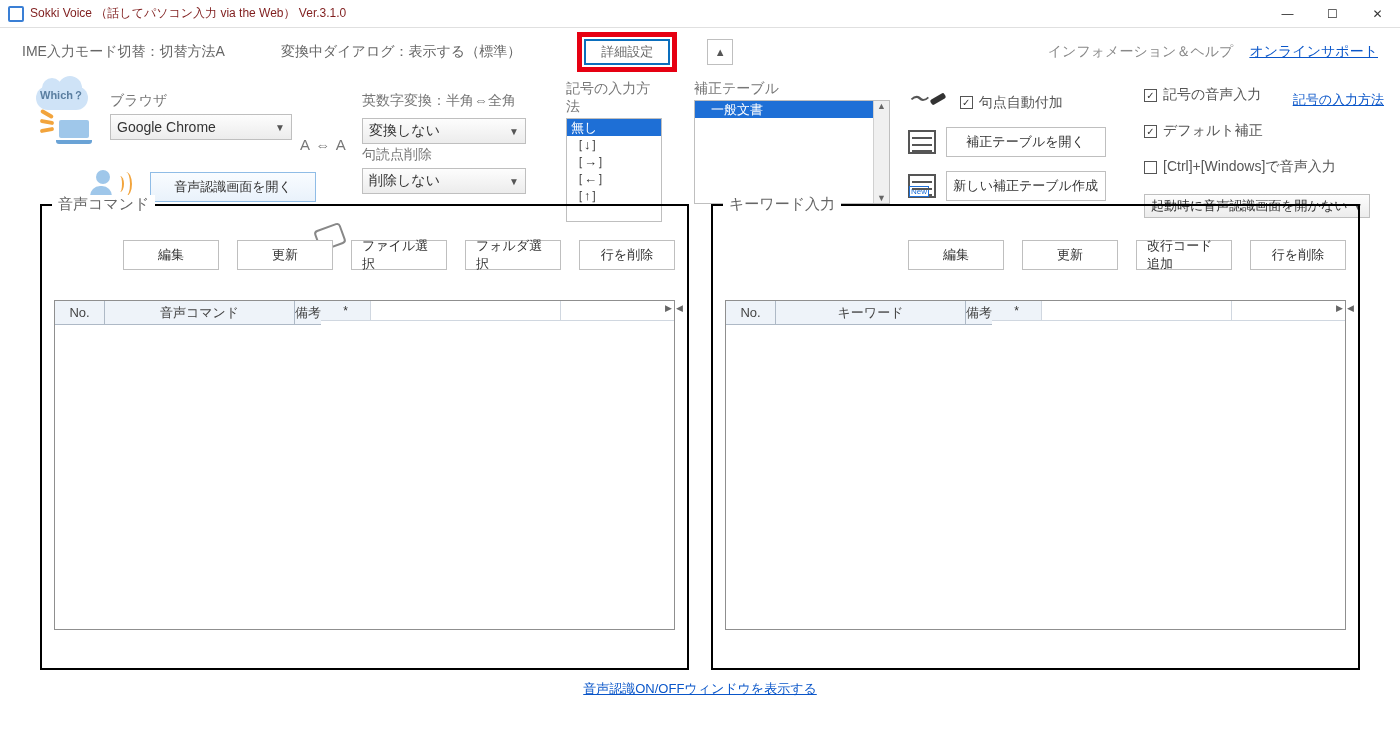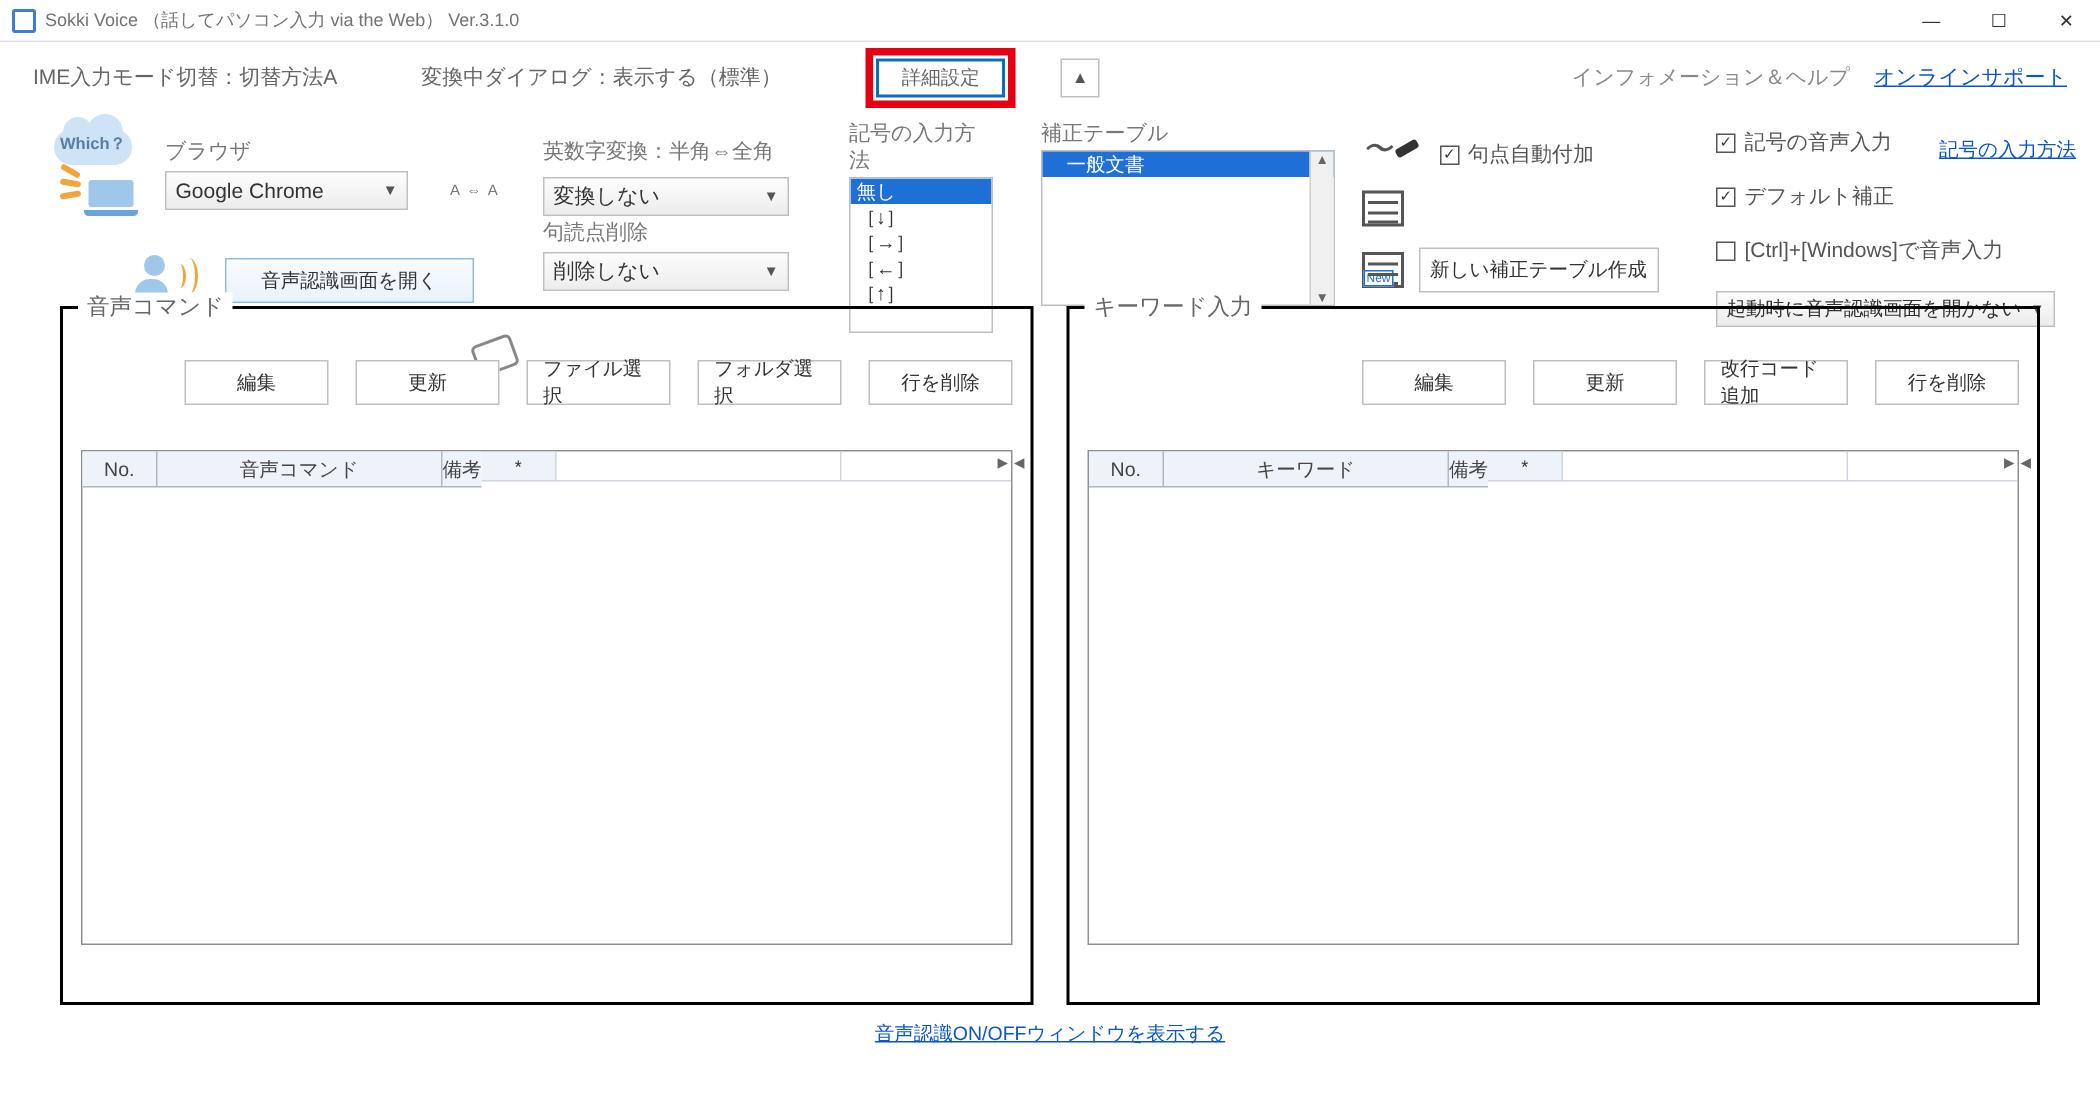--- a/index.html
+++ b/index.html
@@ -26,21 +26,21 @@
     width: 16px; height: 16px;
     margin: 0 6px 0 8px;
     border: 2px solid #3a7fd5;
     border-radius: 2px;
     display: flex;
     align-items: center;
     justify-content: center;
   }
   .titlebar .title-text {
     font-size: 12px;
-    color: #737373;
+    color: #7f1d1d;
     flex: 0 0 auto;
   }
   .titlebar .spacer { flex: 1 1 auto; }
   .titlebar .winbtn {
     width: 45px; height: 28px;
     display: flex; align-items: center; justify-content: center;
     font-size: 12px;
     color: #333;
     cursor: default;
   }
@@ -127,21 +127,21 @@
   .beam1,.beam2,.beam3{position:absolute;background:#f2a43c;height:4px;border-radius:2px;}
   .beam1{width:14px;left:4px;top:26px;transform:rotate(30deg);}
   .beam2{width:14px;left:4px;top:34px;transform:rotate(10deg);}
   .beam3{width:14px;left:4px;top:42px;transform:rotate(-10deg);}
   .laptop{position:absolute;left:20px;top:34px;width:36px;height:24px;}
   .laptop .screen{width:30px;height:18px;background:#9fc7ea;border-radius:2px;margin:0 auto;}
   .laptop .base{width:36px;height:4px;background:#6aa3d6;margin-top:2px;border-radius:0 0 3px 3px;}
   .browser-label{position:absolute;left:70px;top:0;font-size:14px;color:#777;}
   .combo {
     position:absolute; left:70px; top:22px;
-    width:162px; height:26px;
+    width:182px; height:26px;
     border: 1px solid #bfbfbf;
     background: linear-gradient(#fdfdfd,#ececec);
     display:flex; align-items:center; padding:0 6px;
     font-size:14px;
   }
   .combo .chev { margin-left:auto; font-size:10px; color:#555; }
 
   .recog-btn {
     position:absolute; left:110px; top:80px;
     width:166px; height:30px;
@@ -154,21 +154,21 @@
   .person-head{width:14px;height:14px;border-radius:50%;background:#9fc7ea;margin:0 0 2px 6px;}
   .person-body{width:22px;height:14px;border-radius:10px 10px 4px 4px;background:#9fc7ea;}
   .wave1,.wave2{position:absolute;border:2px solid #f2a43c;border-left:none;border-bottom:none;border-top:none;border-radius:0 50% 50% 0;}
   .wave1{width:8px;height:16px;left:26px;top:6px;}
   .wave2{width:12px;height:24px;left:30px;top:2px;}
 
   
   .conv-block { left: 300px; top: 16px; width: 250px; }
   .conv-label{font-size:14px;color:#777;}
   .conv-combo{margin-top:4px;}
-  .icon-aa{position:absolute;left:0;top:30px;font-size:10px;color:#777;letter-spacing:1px;}
+  .icon-aa{position:absolute;left:0;top:44px;font-size:15px;color:#777;letter-spacing:1px;}
   .icon-er{position:absolute;left:16px;top:80px;width:28px;height:22px;border:2px solid #888;border-radius:4px;transform:rotate(-20deg);}
   .conv-block .combo{position:relative;left:62px;top:0;width:164px;}
   .conv-block .row2{position:absolute;left:0;top:54px;width:250px;}
   .conv-block .row2 .combo{left:62px;top:22px;position:absolute;}
 
   
   .key-after { left: 566px; top: 4px; width: 96px; }
   .grp-label{font-size:14px;color:#777;position:relative;top:0;}
   .listbox{
     margin-top:2px;
@@ -348,20 +348,21 @@
   <div class="block auto-block">
     <div>
       <span class="tilde">〜<span class="pen"></span></span>
       <span class="chk">
         <span class="box">✓</span>
         <span>句点自動付加</span>
       </span>
     </div>
     <div class="row">
       <span class="sheet-icon"><span class="extra"></span></span>
+      <span class="tbl-btn">補正テーブルを開く</span>
     </div>
     <div class="row">
       <span class="sheet-icon"><span class="extra"></span><span class="new-badge">New</span></span>
       <span class="tbl-btn">新しい補正テーブル作成</span>
     </div>
   </div>
 
   <div class="block right-block">
     <div class="rowflex">
       <span class="chk">

